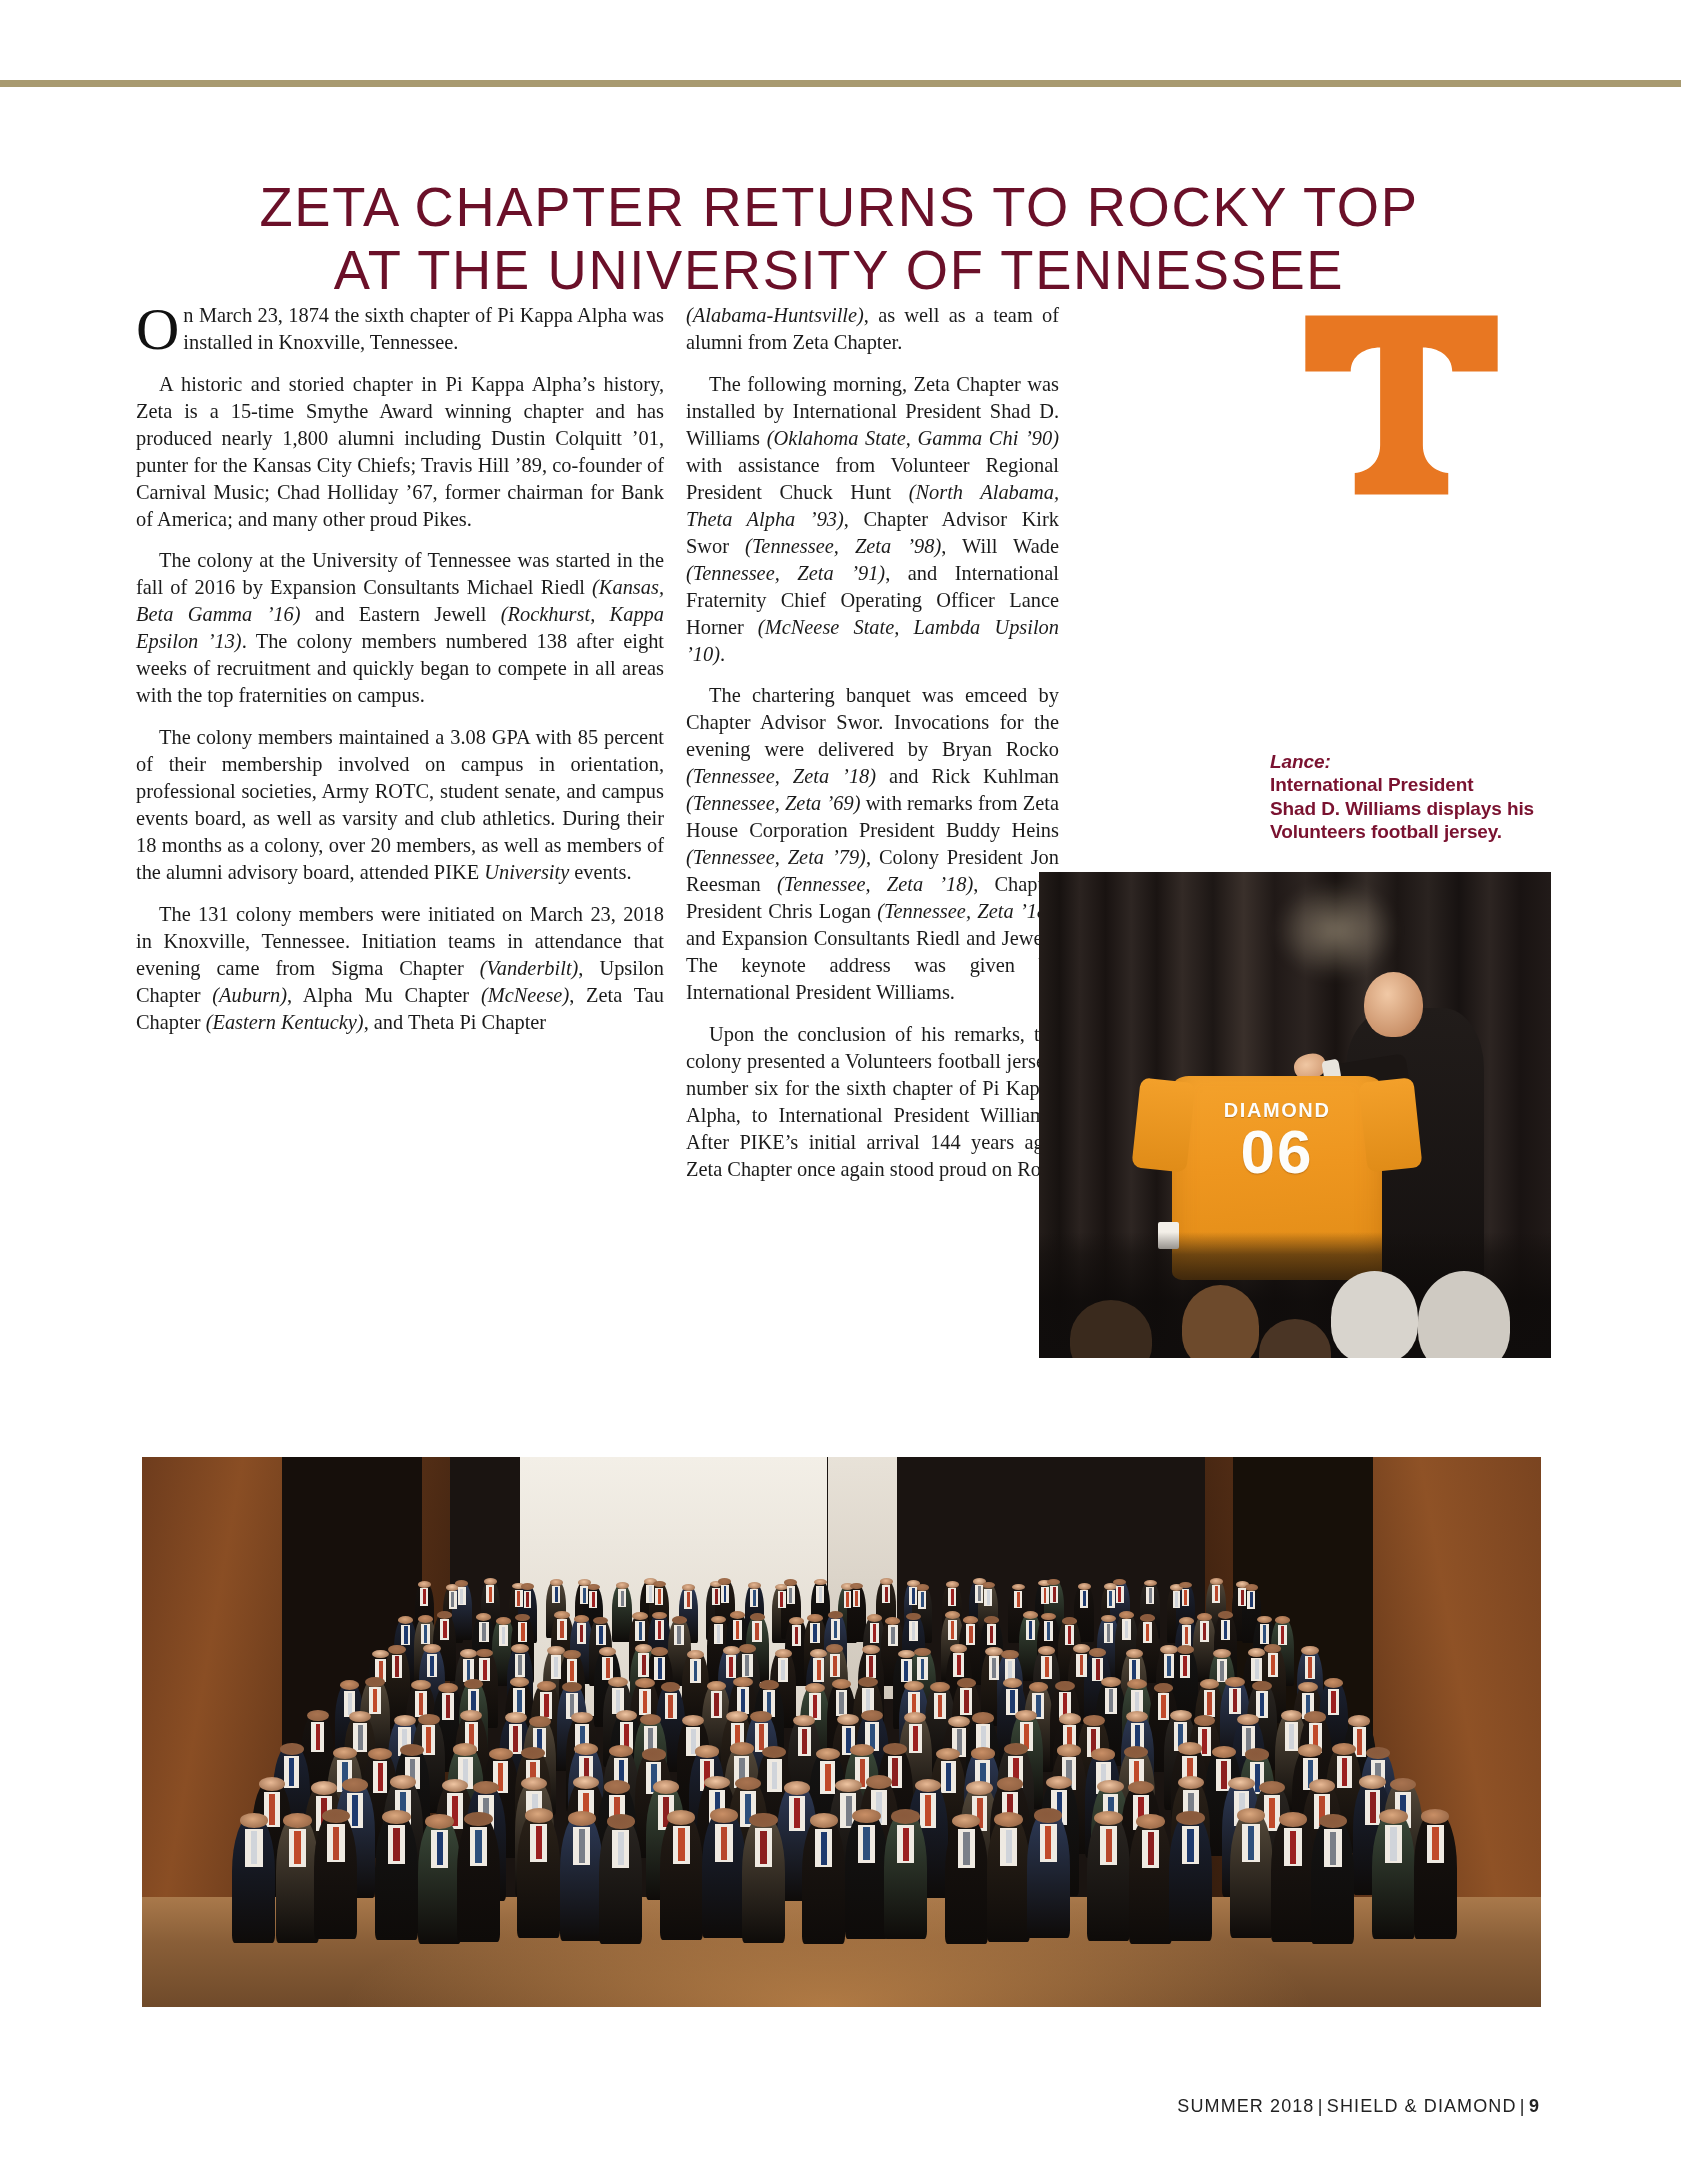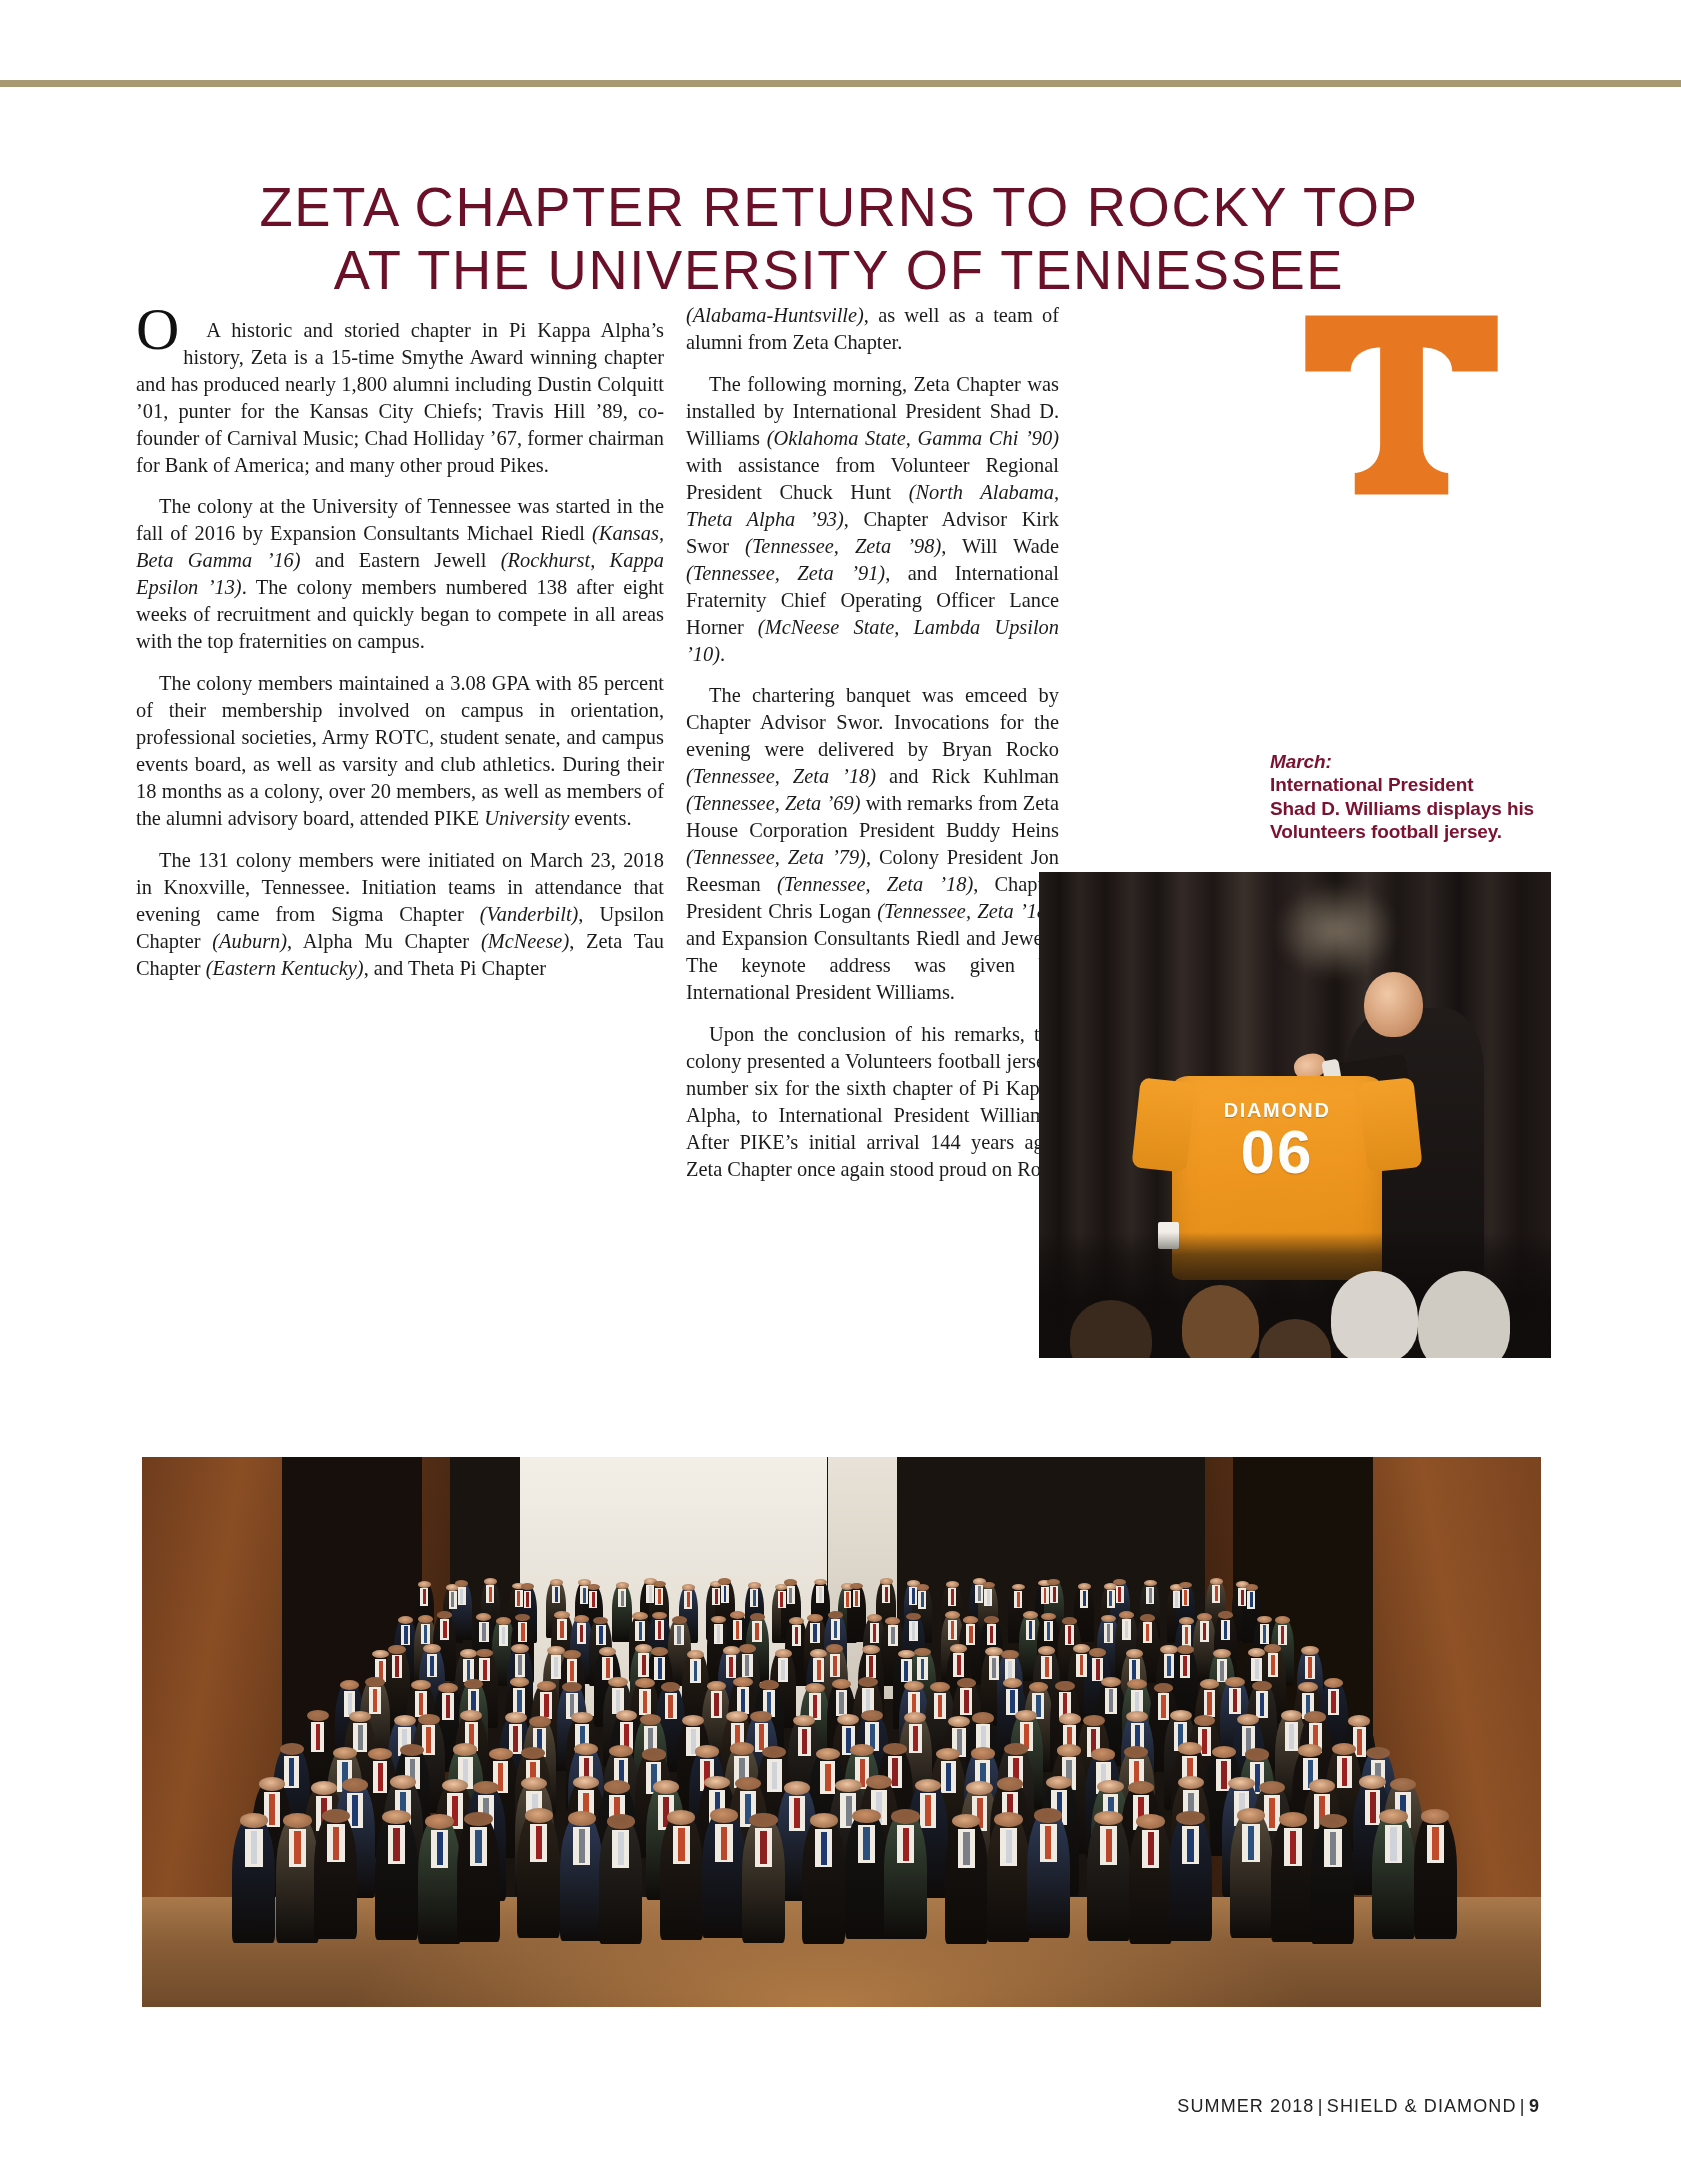--- a/index.html
+++ b/index.html
@@ -216,38 +216,38 @@
 </h1>
 
 <div class="power-t">
   <svg viewBox="0 0 292 272" width="195" height="182" aria-hidden="true">
     <path d="M2 2 H290 V86 H222 C222 62 200 50 178 50 V196 C178 222 196 236 216 238 V270 H76 V238 C96 236 114 222 114 196 V50 C92 50 70 62 70 86 H2 Z" fill="#e87722"></path>
   </svg>
 </div>
 
 <div class="col" id="col1">
   <p class="first">
-    <span class="dropcap">O</span>
+    <span class="dropcap">O</span><span>n March 23, 1874 the sixth chapter of Pi Kappa Alpha was installed in Knoxville, Tennessee.</span>
   </p>
   <p>A historic and storied chapter in Pi Kappa Alpha’s history, Zeta is a 15-time Smythe Award winning chapter and has produced nearly 1,800 alumni including Dustin Colquitt ’01, punter for the Kansas City Chiefs; Travis Hill ’89, co-founder of Carnival Music; Chad Holliday ’67, former chairman for Bank of America; and many other proud Pikes.</p>
   <p><span>The colony at the University of Tennessee was started in the fall of 2016 by Expansion Consultants Michael Riedl </span><i>(Kansas, Beta Gamma ’16)</i><span> and Eastern Jewell </span><i>(Rockhurst, Kappa Epsilon ’13)</i><span>. The colony members numbered 138 after eight weeks of recruitment and quickly began to compete in all areas with the top fraternities on campus.</span></p>
   <p><span>The colony members maintained a 3.08 GPA with 85 percent of their membership involved on campus in orientation, professional societies, Army ROTC, student senate, and campus events board, as well as varsity and club athletics. During their 18 months as a colony, over 20 members, as well as members of the alumni advisory board, attended PIKE </span><i>University</i><span> events.</span></p>
   <p><span>The 131 colony members were initiated on March 23, 2018 in Knoxville, Tennessee. Initiation teams in attendance that evening came from Sigma Chapter </span><i>(Vanderbilt)</i><span>, Upsilon Chapter </span><i>(Auburn)</i><span>, Alpha Mu Chapter </span><i>(McNeese)</i><span>, Zeta Tau Chapter </span><i>(Eastern Kentucky)</i><span>, and Theta Pi Chapter</span></p>
 </div>
 
 <div class="col" id="col2">
   <div class="photo-spacer"></div>
   <p class="first"><i>(Alabama-Huntsville)</i><span>, as well as a team of alumni from Zeta Chapter.</span></p>
   <p><span>The following morning, Zeta Chapter was installed by International President Shad D. Williams </span><i>(Oklahoma State, Gamma Chi ’90)</i><span> with assistance from Volunteer Regional President Chuck Hunt </span><i>(North Alabama, Theta Alpha ’93)</i><span>, Chapter Advisor Kirk Swor </span><i>(Tennessee, Zeta ’98)</i><span>, Will Wade </span><i>(Tennessee, Zeta ’91)</i><span>, and International Fraternity Chief Operating Officer Lance Horner </span><i>(McNeese State, Lambda Upsilon ’10)</i><span>.</span></p>
   <p><span>The chartering banquet was emceed by Chapter Advisor Swor. Invocations for the evening were delivered by Bryan Rocko </span><i>(Tennessee, Zeta ’18)</i><span> and Rick Kuhlman </span><i>(Tennessee, Zeta ’69)</i><span> with remarks from Zeta House Corporation President Buddy Heins </span><i>(Tennessee, Zeta ’79)</i><span>, Colony President Jon Reesman </span><i>(Tennessee, Zeta ’18)</i><span>, Chapter President Chris Logan </span><i>(Tennessee, Zeta ’18)</i><span>, and Expansion Consultants Riedl and Jewell. The keynote address was given by International President Williams.</span></p>
   <p><span>Upon the conclusion of his remarks, the colony presented a Volunteers football jersey, number six for the sixth chapter of Pi Kappa Alpha, to International President Williams. After PIKE’s initial arrival 144 years ago, Zeta Chapter once again stood proud on Rocky Top.</span> <span class="endmark">❖</span></p>
 </div>
 
 <div class="caption">
-  <span class="below">March:</span>
+  <span class="below">Lance:</span>
   <span>International President</span><br>
   <span>Shad D. Williams displays his</span><br>
   <span>Volunteers football jersey.</span>
 </div>
 
 <div class="jersey-photo">
   <div class="jp-curtain"></div>
   <div class="jp-glow"></div>
   <div class="jp-man-body"></div>
   <div class="jp-head"></div>

